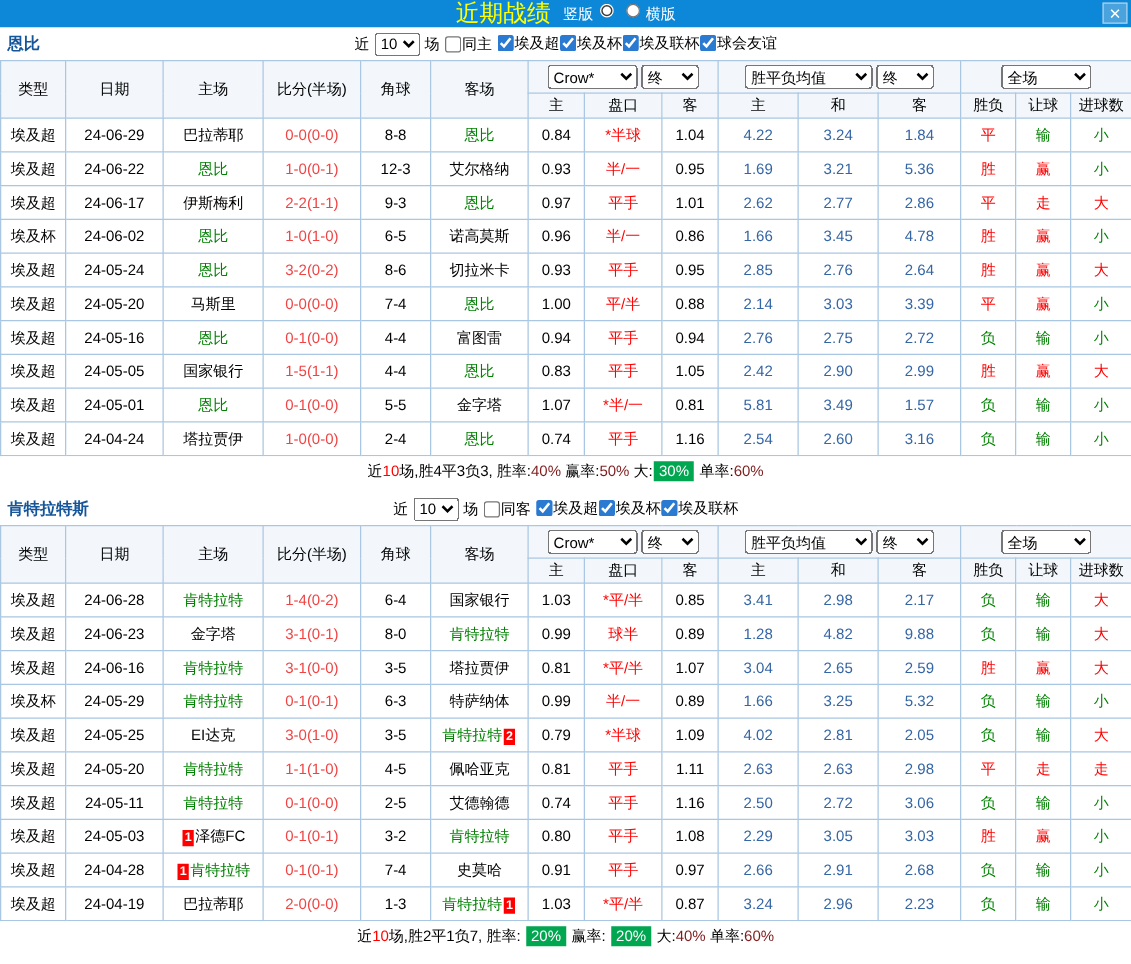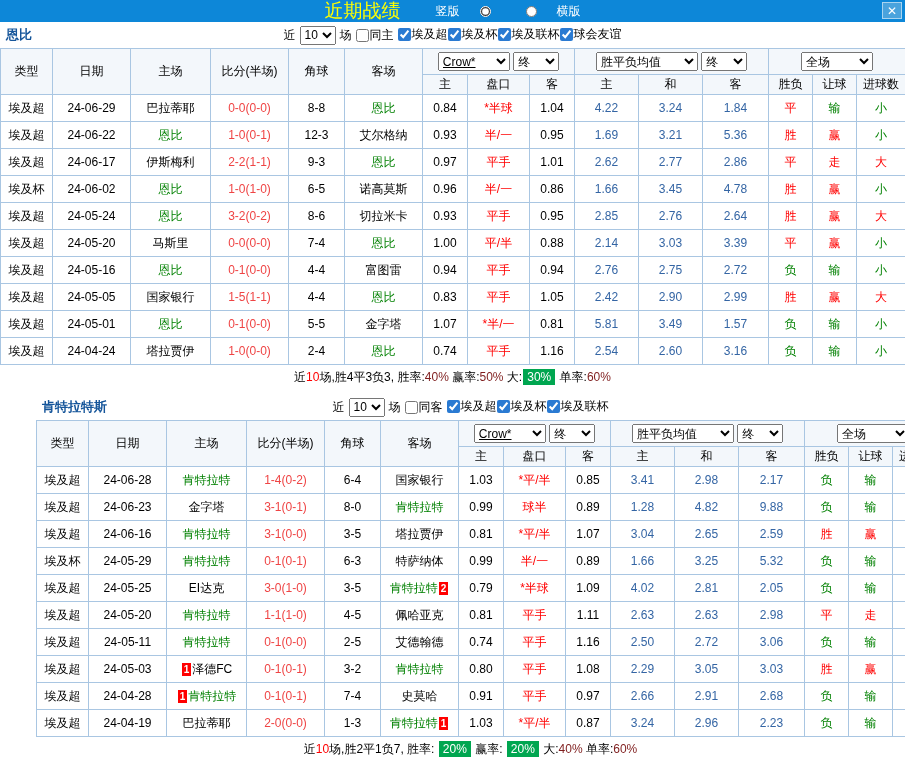--- a/index.html
+++ b/index.html
@@ -15,21 +15,21 @@
     height: 22px;
     background: #0d87d8;
     display: flex;
     align-items: center;
     justify-content: center;
     gap: 10px;
     position: relative;
     color: #fff;
   }
   .tb-title { color: #ffff00; font-weight: normal; font-size: 19px; }
-  .tb-radio { display: inline-flex; align-items: center; gap: 20px; font-size: 12px; cursor: pointer; margin-left: 25px; }
+  .tb-radio { display: inline-flex; align-items: flex-start; gap: 5px; font-size: 12px; cursor: pointer; }
   .tb-radio input { width: 11px; height: 11px; accent-color: #ffffff; }
   .tb-close {
     position: absolute; right: 3px; top: 2px;
     width: 20px; height: 17px; line-height: 16px;
     text-align: center;
     background: #4aa3dd; border: 1px solid #a8d4f0;
     color: #fff; font-weight: bold; font-size: 12px; cursor: pointer;
   }
   
   .filterbar { height: 26px; display: flex; align-items: center; position: relative; background: #fff; }
@@ -44,21 +44,21 @@
     border: 1px solid #a9c6e2;
     text-align: center;
     overflow: hidden;
     white-space: nowrap;
     padding: 0 1px;
   }
   .stats thead th { background: #f3f7fb; font-weight: normal; }
   .stats thead tr.selrow th { height: 26px; }
   .stats thead tr.lblrow th { height: 20px; }
   .stats thead select { font-size: 12px; height: 19px; }
-  .sel-book { width: 72px; text-decoration: underline; }
+  .sel-book { width: 72px; }
   .sel-final { width: 46px; }
   .sel-avg { width: 102px; }
   .sel-full { width: 72px; }
   .stats tbody td { height: 27px; background: #fff; }
   .lt-super { background: #b5852c; color: #000; }
   .lt-cup   { background: #379a37; color: #000; }
   .score { color: #ef4444; }
   .hc    { color: #f00; }
   .wdl   { color: #3465a4; }
   .focus { color: #008000; }
@@ -66,21 +66,21 @@
   .res-g { color: #008000; }
   .badge {
     display: inline-block; background: #f00; color: #fff;
     font-size: 10px; line-height: 13px; padding: 0 2px; margin: 0 1px; font-weight: bold;
   }
   
   .summary { height: 25px; line-height: 25px; text-align: center; background: #fff; }
   .s-num { color: #f00; }
   .s-val { color: #7f1d1d; }
   .s-hl  { background: #00a650; color: #fff; padding: 1px 4px; margin: 0 1px; }
-  .section + .section { margin-top: 4px; padding-left: 36px; }
+  .section + .section { margin-top: 4px; }
 </style>
 </head>
 <body>
 
 <div class="titlebar">
   <span class="tb-title">近期战绩</span>
   <label class="tb-radio">
     <span>竖版</span>
     <input type="radio" name="layout" checked="" style="">
   </label>

